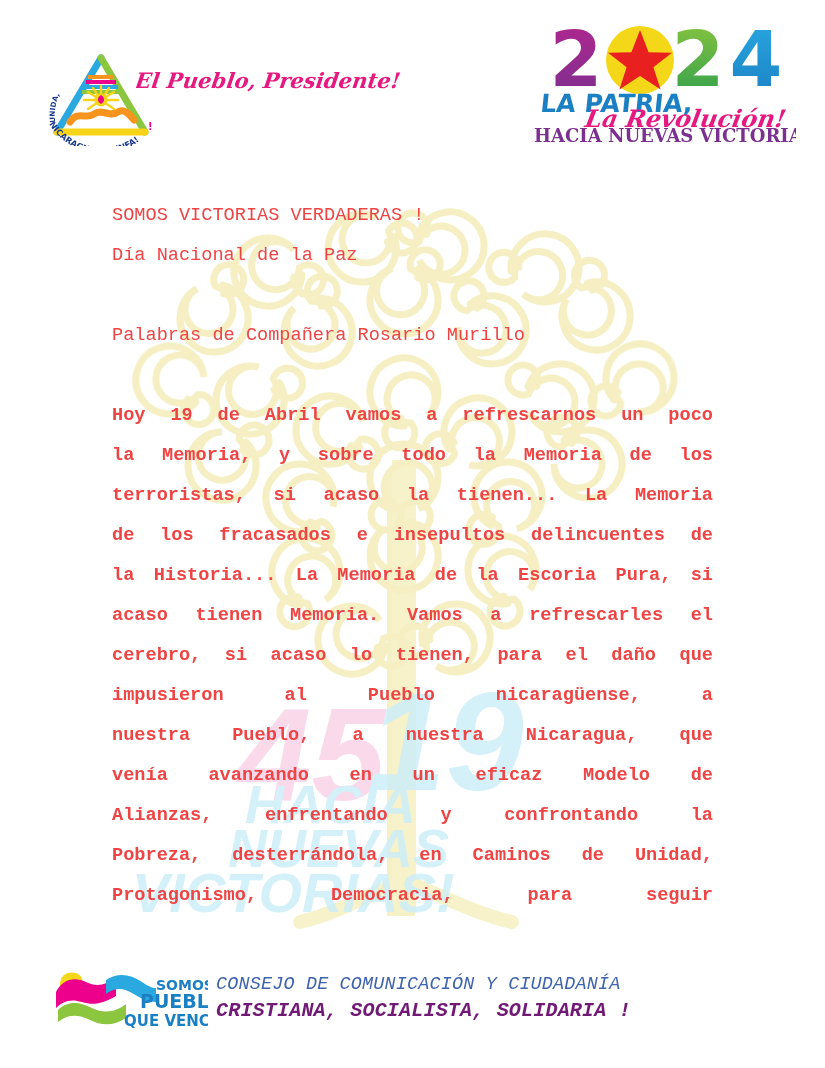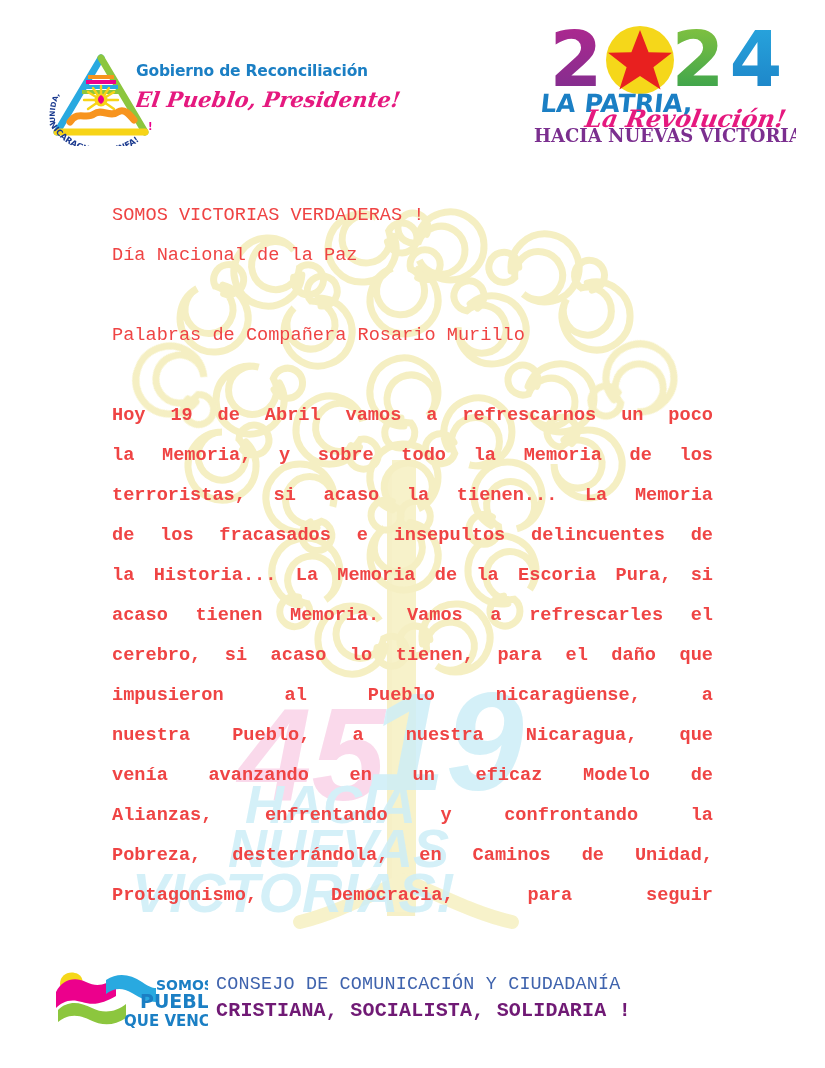--- a/index.html
+++ b/index.html
@@ -117,20 +117,21 @@
     left: 48px;
     top: 12px;
     width: 160px;
     height: 72px;
   }
   .footer-text {
     position: absolute;
     left: 216px;
     top: 22px;
     width: 560px;
+    font-style: italic;
   }
   .footer-line1 {
     font-family: "Liberation Mono", "DejaVu Sans Mono", monospace;
     font-size: 18.4px;
     line-height: 25px;
     color: #3f63ad;
     letter-spacing: 0.2px;
     white-space: nowrap;
   }
   .footer-line2 {
@@ -236,21 +237,20 @@
         <textPath href="#arcTop" startOffset="6%">UNIDA,</textPath>
       </text>
       <path id="arcBot" d="M4,74 A62,62 0 0 0 108,80" fill="none"></path>
       <text font-family="DejaVu Sans, sans-serif" font-size="8.4" font-weight="bold" fill="#1b3a8f">
         <textPath href="#arcBot" startOffset="2%">NICARAGUA TRIUNFA!</textPath>
       </text>
       <text x="104" y="82" font-family="DejaVu Sans, sans-serif" font-size="10" font-weight="bold" fill="#ec008c">!</text>
     </svg>
 
     <div class="gov-text">
-      <div class="gov-line1">Gobierno de Reconciliación</div>
       <svg class="gov-slogan" viewBox="0 0 300 34" xmlns="http://www.w3.org/2000/svg">
         <text x="2" y="26" font-family="DejaVu Serif, serif" font-size="24" font-style="italic" font-weight="bold" fill="#e5197f" transform="skewX(-8)">El Pueblo, Presidente!</text>
       </svg>
     </div>
 
     <svg class="year-logo" viewBox="0 0 268 132" xmlns="http://www.w3.org/2000/svg">
       <defs>
         <linearGradient id="g2a" x1="0" y1="0" x2="0" y2="1">
           <stop offset="0%" stop-color="#b3278f"></stop>
           <stop offset="100%" stop-color="#7b2f8f"></stop>

